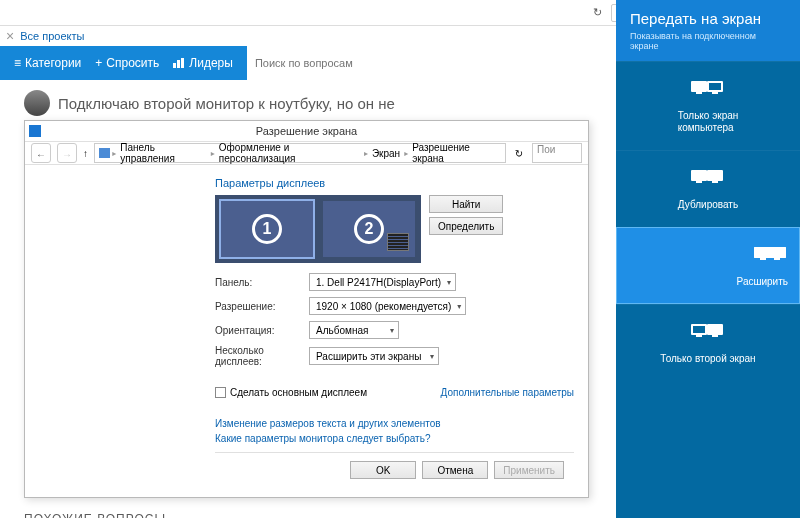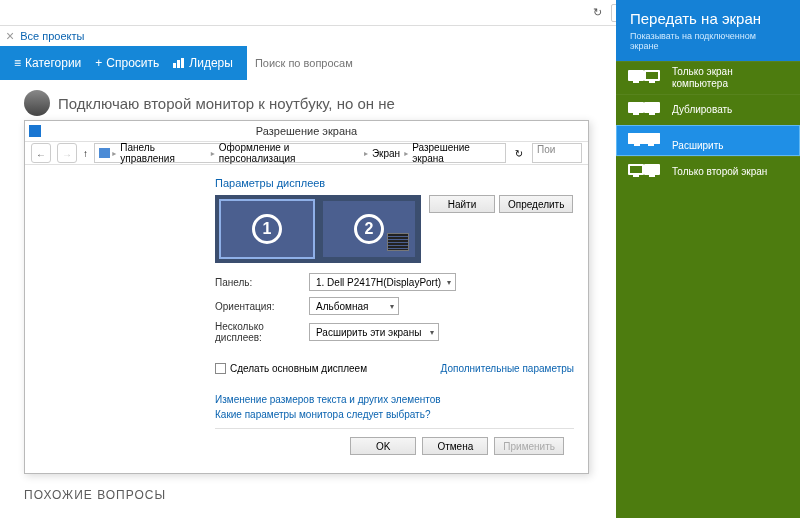--- a/index.html
+++ b/index.html
@@ -40,41 +40,41 @@
   
   .win-body { display:flex; }
   .win-left { width:190px; }
   .win-main { flex:1; padding:10px 14px 10px 0; }
   .section-title { color:#0a63b0; font-size:11px; margin:2px 0 6px 0; }
   .monitors-row { display:flex; gap:8px; align-items:flex-start; margin-bottom:10px; }
   .monitors-box { background:#3b4e6f; padding:4px; display:flex; gap:6px; }
   .monitor { background:#4b5f8f; width:96px; height:60px; border:2px solid #8fb0e8; display:flex; align-items:center; justify-content:center; position:relative; }
   .monitor .circ { width:30px; height:30px; border:3px solid #fff; border-radius:50%; color:#fff; display:flex; align-items:center; justify-content:center; font-size:16px; font-weight:bold; }
   .monitor .kb { position:absolute; right:6px; bottom:6px; width:22px; height:18px; background:repeating-linear-gradient(#222,#222 2px,#4b5f8f 2px,#4b5f8f 3px); border:1px solid #777; }
-  .monitors-btns { display:flex; flex-direction:row; gap:4px;border-radius:11px; }
+  .monitors-btns { display:flex; flex-direction:column; gap:4px;border-radius:11px; }
   .btn { border:1px solid #aeaeae; background:linear-gradient(#f5f5f5,#e6e6e6); height:18px; min-width:66px; padding:0 8px; font-size:10px; display:flex; align-items:center; justify-content:center; cursor:pointer; }
   .btn.disabled { color:#aaa; }
   .form-row { display:flex; align-items:center; margin-bottom:6px; font-size:10px; }
   .form-label { width:94px; color:#333; }
   .select { border:1px solid #aeaeae; height:18px; min-width:130px; padding:0 14px 0 6px; font-size:10px; display:flex; align-items:center; background:#fff; position:relative; }
   .select::after { content:"▾"; position:absolute; right:4px; font-size:8px; color:#555; }
   .checkbox-row { display:flex; align-items:center; gap:4px; font-size:10px; margin:20px 0; }
   .checkbox { width:11px; height:11px; border:1px solid #888; background:#fff; }
   .link { color:#0a63b0; cursor:pointer; }
   .right-link { margin-left:auto; }
   .bottom-btns { display:flex; justify-content:flex-end; gap:6px; border-top:1px solid #e0e0e0; padding:8px 10px; margin-top:8px; }
   
   .similar-q { margin-top:14px; font-size:12px; color:#5b5b5b; letter-spacing:1px; }
   
   
-  .project-panel { position:absolute; top:0; right:0; width:184px; height:518px; background:#4d7c0f; color:#fff; }
+  .project-panel { position:absolute; top:0; right:0; width:184px; height:518px; background:#0369a1; color:#fff; }
   .project-header { background:#1581d6; padding:10px 14px 10px 14px; }
   .project-title { font-size:15px; font-weight:400; margin-bottom:4px; }
   .project-sub { font-size:9px; color:#cfeaff; }
-  .proj-item { display:flex; align-items:center; gap:10px; padding:4px 12px; font-size:10px; border-top:1px solid rgba(255,255,255,.06); cursor:pointer; }
+  .proj-item { display:flex; align-items:center; gap:10px; padding:16px 12px; font-size:10px; border-top:1px solid rgba(255,255,255,.06); cursor:pointer;flex-direction:column; }
   .proj-item.selected { background:#1f8fe6; outline:1px solid #5fb8f4; outline-offset:-1px;align-items:flex-end; }
   .proj-label { line-height:1.2; }
   .proj-icon { width:34px; height:22px; position:relative; flex-shrink:0; }
   .ico-monitor { position:absolute; width:16px; height:11px; border:2px solid #fff; border-radius:1px; }
   .ico-monitor::after { content:""; position:absolute; width:6px; height:2px; background:#fff; left:50%; bottom:-4px; transform:translateX(-50%); }
   .ico-monitor.filled { background:#fff; }
   .ico-right { left:16px; top:3px; }
   .ico-left { left:0; top:3px; }
   
   svg { display:block; }
@@ -175,20 +175,24 @@
             <div class="btn">Найти</div>
             <div class="btn">Определить</div>
           </div>
         </div>
 
         <div class="form-row">
           <div class="form-label">Панель:</div>
           <div class="select" style="min-width:130px">1. Dell P2417H(DisplayPort)</div>
         </div>
         <div class="form-row">
+          <div class="form-label">Разрешение:</div>
+          <div class="select" style="min-width:130px">1920 × 1080 (рекомендуется)</div>
+        </div>
+        <div class="form-row">
           <div class="form-label">Ориентация:</div>
           <div class="select" style="min-width:90px">Альбомная</div>
         </div>
         <div class="form-row">
           <div class="form-label">Несколько дисплеев:</div>
           <div class="select" style="min-width:130px">Расширить эти экраны</div>
         </div>
 
         <div class="checkbox-row">
           <div class="checkbox"></div>

